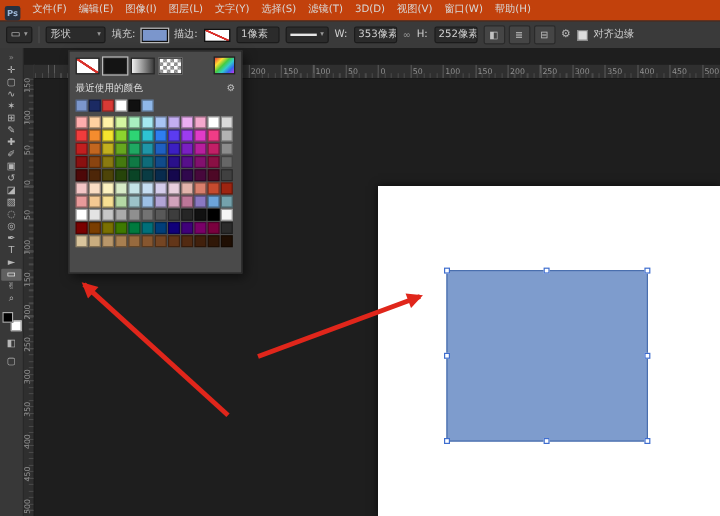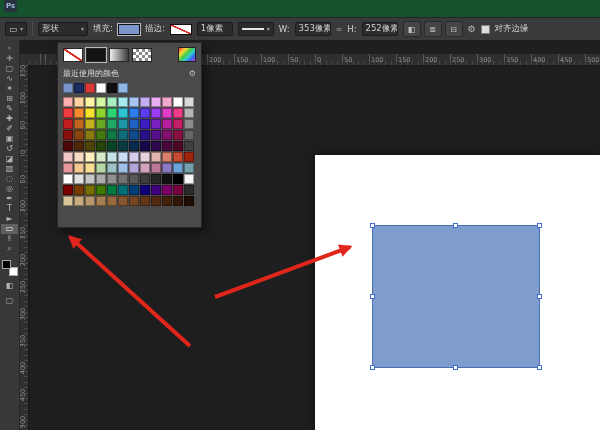--- a/index.html
+++ b/index.html
@@ -1,21 +1,21 @@
 <!DOCTYPE html>
 <html><head>
 <meta charset="utf-8">
 <style>
   html,body{margin:0;padding:0}
   body{width:600px;height:430px;overflow:hidden;position:relative;background:#1e1e1e;
        font-family:"DejaVu Sans","Liberation Sans",sans-serif;color:#ccc;user-select:none}
 
   
-  .menubar{height:17px;background:#14532d;border-bottom:1px solid #262626;
-           display:flex;align-items:flex-start;padding:0 4px;font-size:8.5px;color:#d8d8d8}
+  .menubar{height:17px;background:#c2410c;border-bottom:1px solid #262626;
+           display:flex;align-items:flex-end;padding:0 4px;font-size:8.5px;color:#d8d8d8}
   .app-icon{width:13px;height:12px;background:#27313f;color:#9db8d8;font-size:7px;font-weight:bold;
             display:flex;align-items:center;justify-content:center;border-radius:2px;margin-right:5px}
   .menu-item{padding:0 5px;line-height:17px;white-space:nowrap;cursor:default}
 
   
   .optbar{height:22px;background:#3a3a3a;border-bottom:1px solid #1f1f1f;
           display:flex;align-items:center;gap:5px;padding:0 5px;font-size:8.5px;color:#cfcfcf;white-space:nowrap}
   .field{background:#2b2b2b;border:1px solid #1b1b1b;border-radius:2px;height:14px;
          display:flex;align-items:center;padding:0 3px;gap:3px;box-sizing:border-box}
   .chev{font-size:6px;color:#999;line-height:1}
@@ -96,20 +96,33 @@
   .color-grid{margin-top:4px;display:grid;grid-template-columns:repeat(12,10px);gap:1px}
 
   
   .arrows{position:absolute;inset:0;z-index:20;pointer-events:none}
 </style>
 </head>
 <body style="background: rgb(30, 30, 30);">
 
 <div class="menubar">
   <div class="app-icon">Ps</div>
+  <div id="menu-items" style="display:flex">
+      <div class="menu-item">文件(F)</div>
+      <div class="menu-item">编辑(E)</div>
+      <div class="menu-item">图像(I)</div>
+      <div class="menu-item">图层(L)</div>
+      <div class="menu-item">文字(Y)</div>
+      <div class="menu-item">选择(S)</div>
+      <div class="menu-item">滤镜(T)</div>
+      <div class="menu-item">3D(D)</div>
+      <div class="menu-item">视图(V)</div>
+      <div class="menu-item">窗口(W)</div>
+      <div class="menu-item">帮助(H)</div>
+    </div>
 </div>
 
 <div class="optbar">
   <div class="field">
     <span>▭</span>
     <span class="chev">▾</span>
   </div>
   <div class="sep"></div>
   <div class="field" style="width:50px">
     <span>形状</span>

